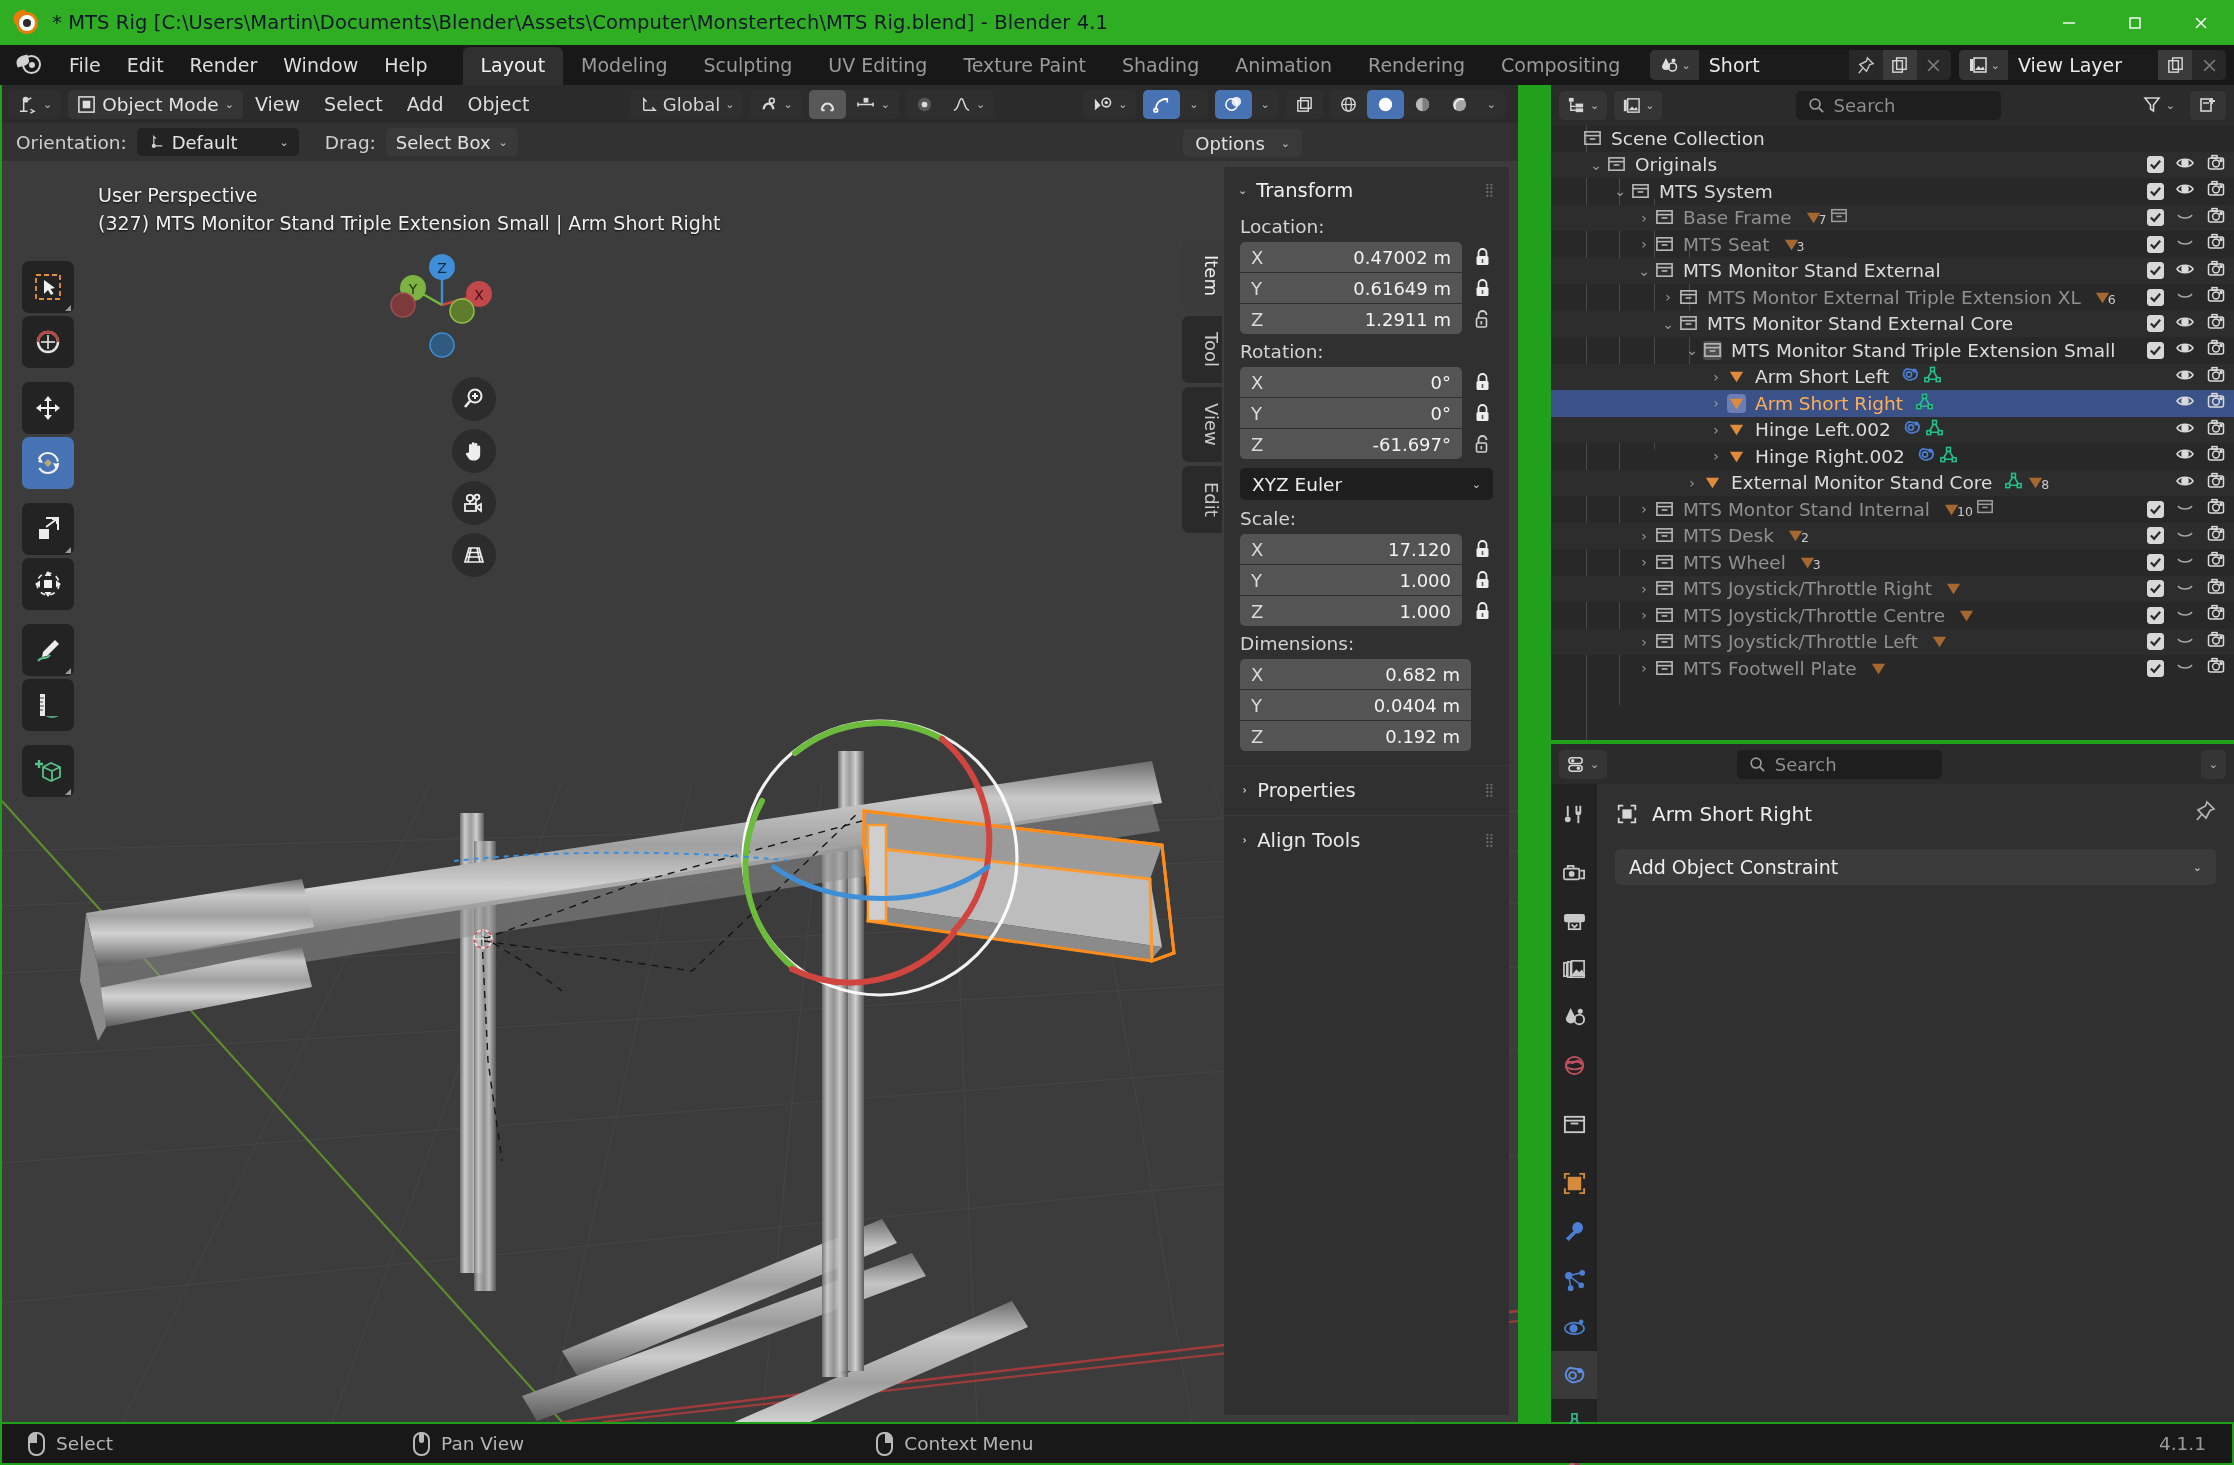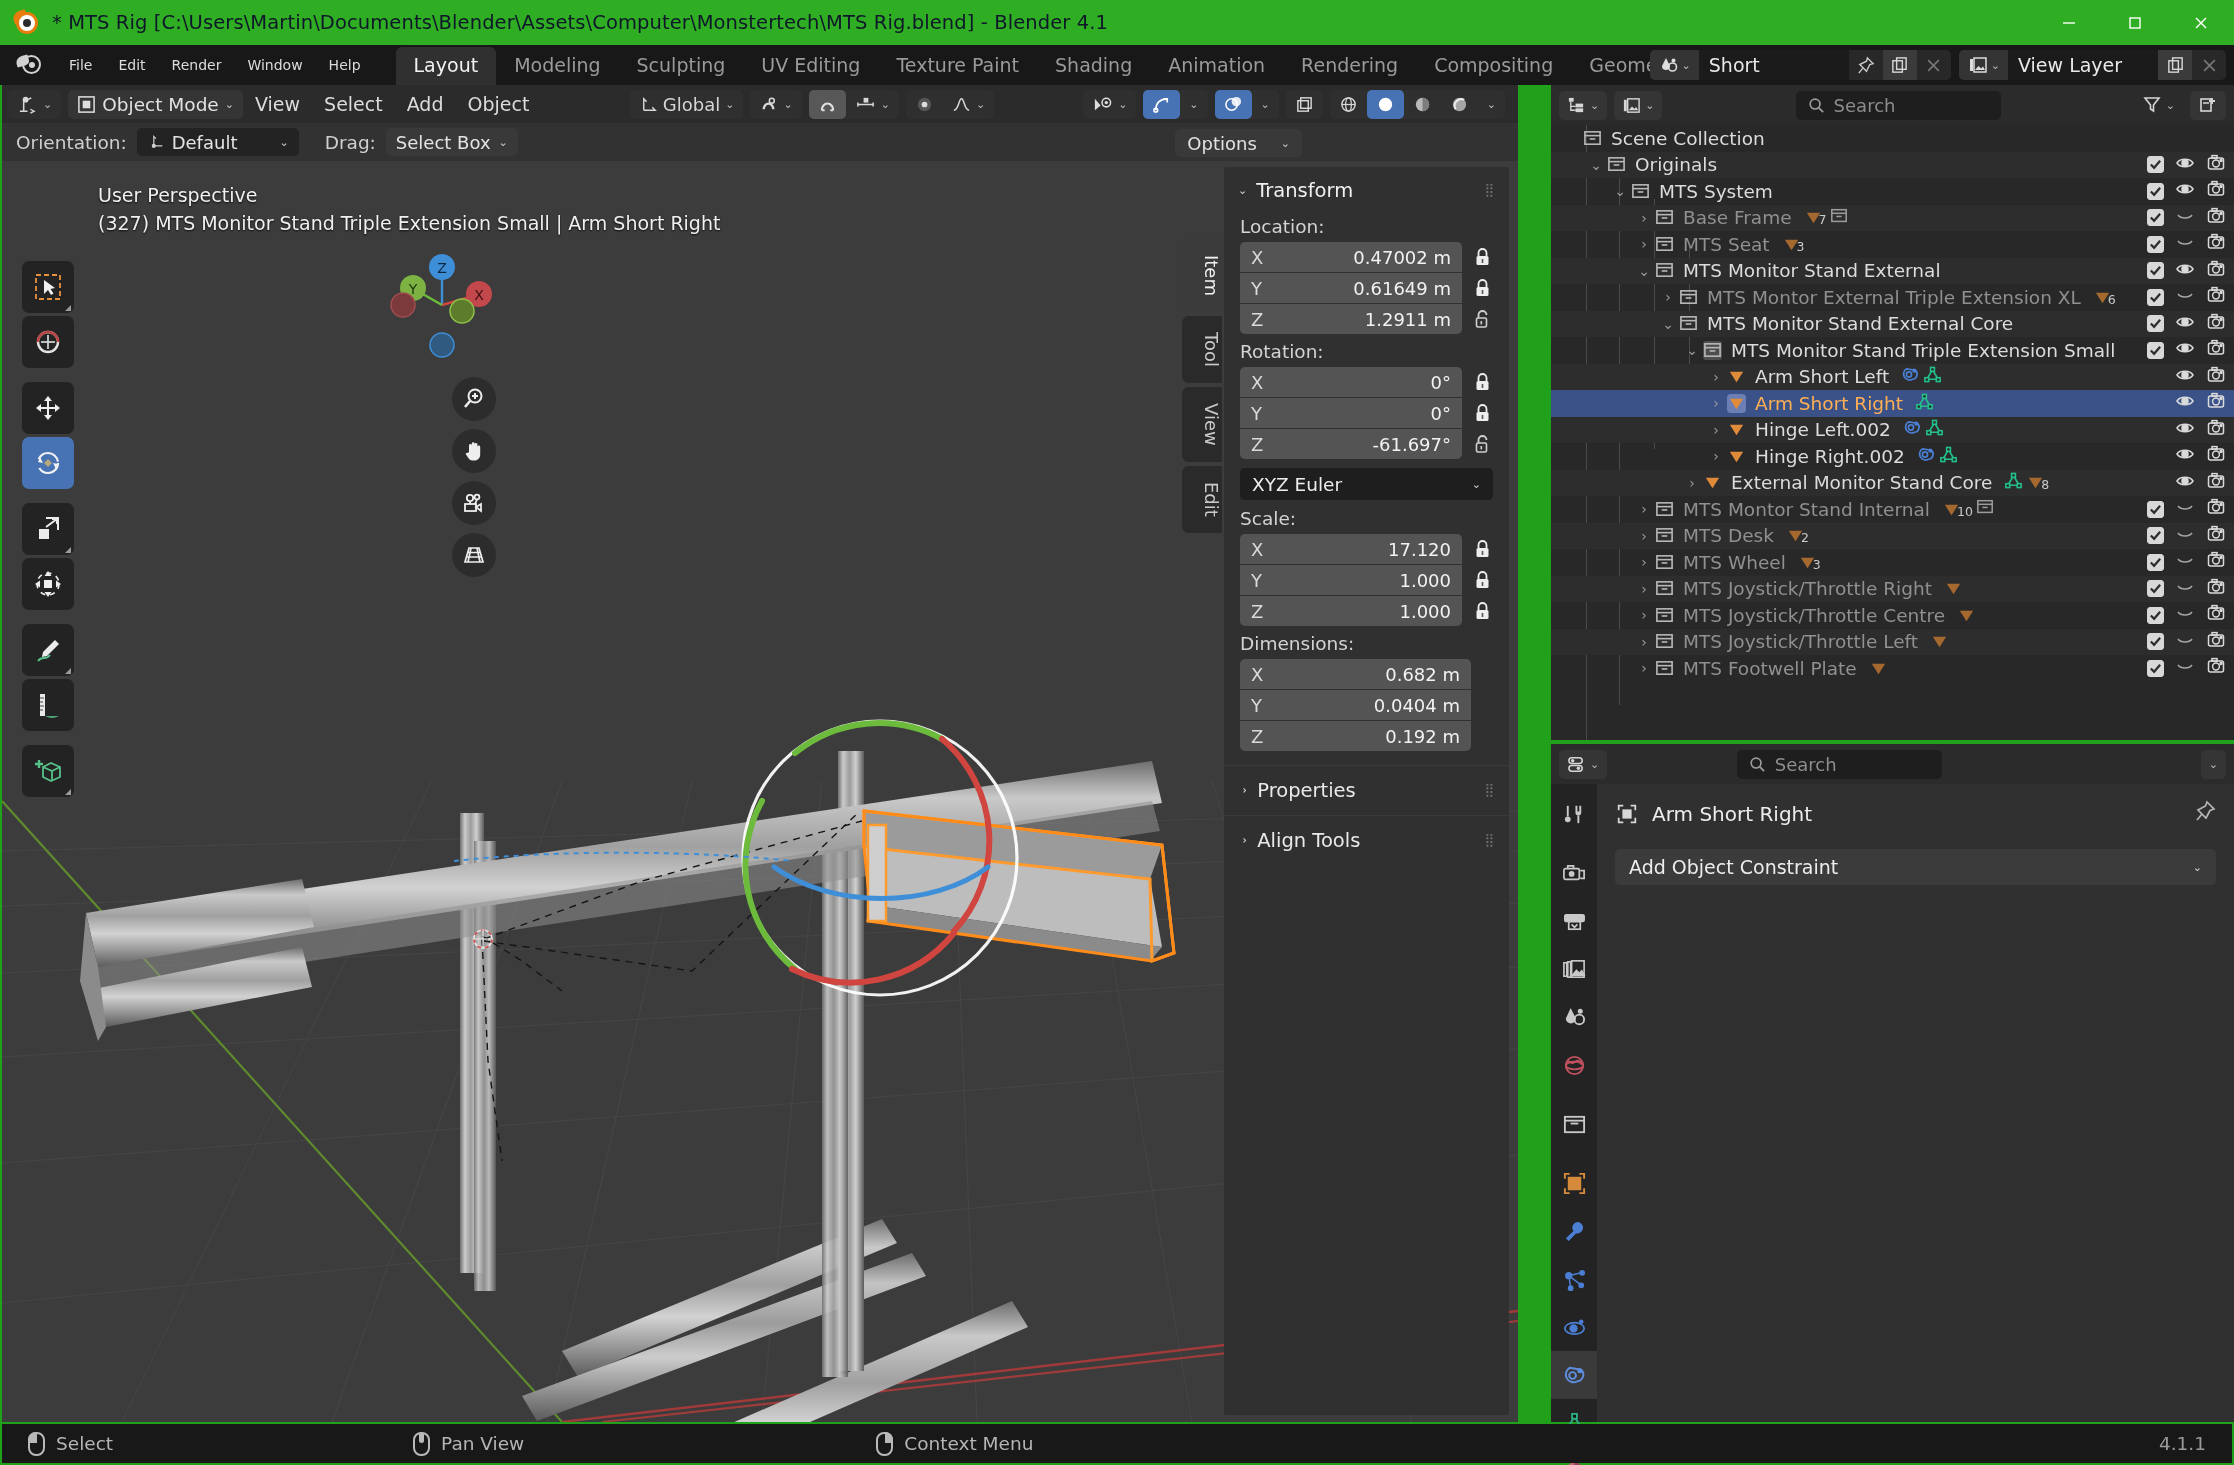--- a/index.html
+++ b/index.html
@@ -44,21 +44,21 @@
     background:#181818; display:flex; align-items:center;
   }
   .bl-logo { width:30px; height:26px; margin:0 10px 0 16px; position:relative; flex:none; }
   .bl-logo .r { position:absolute; left:6px; top:3px; width:19px; height:19px; border-radius:50%;
                 border:2.6px solid #d2d2d2; }
   .bl-logo .d { position:absolute; left:13px; top:10px; width:6px; height:6px; border-radius:50%;
                 background:#d2d2d2; }
   .bl-logo .t { position:absolute; left:0px; top:4px; width:13px; height:10px; background:#d2d2d2;
                 border-radius:60% 8% 40% 8%; transform:rotate(-16deg); }
   .menu { display:flex; align-items:center; }
-  .menu > div { padding:5px 13px; font-size:14px; color:#dcdcdc; border-radius:4px; }
+  .menu > div { padding:5px 13px; font-size:19px; color:#dcdcdc; border-radius:4px; }
   .wtabs { display:flex; align-items:flex-end; height:40px; margin-left:22px; }
   .wtab {
     padding:9px 18px 10px; font-size:19px; color:#9a9a9a; border-radius:6px 6px 0 0;
     line-height:1;
   }
   .wtab.active { background:#303030; color:#f2f2f2; }
   .wtab.plus { color:#b4b4b4; font-size:22px; padding:6px 14px 9px; }
   .topbar-right { position:absolute; right:8px; top:0; height:40px; display:flex; align-items:center; gap:8px; }
   .idblock { display:flex; align-items:center; height:30px; background:#282828; border-radius:5px; overflow:hidden; }
   .idblock .icobtn { display:flex; align-items:center; gap:3px; padding:0 8px 0 9px; height:30px;
@@ -91,21 +91,21 @@
     position:absolute; left:0; top:38px; width:100%; height:38px;
     background:#323232; display:flex; align-items:center; padding-left:14px;
   }
   .lbl { font-size:18.5px; color:#cfcfcf; margin-right:10px; }
   .field {
     display:flex; align-items:center; gap:8px; background:#232323; border-radius:5px;
     height:28px; padding:0 10px; font-size:18px; color:#e3e3e3; min-width:70px;
   }
   .field.btnlike { background:#393939; }
   .optbtn {
-    position:absolute; right:216px; top:44px; height:28px; display:flex; align-items:center; gap:24px;
+    position:absolute; right:216px; top:44px; height:28px; display:flex; align-items:center; gap:16px;
     background:#393939; border-radius:5px; padding:0 12px; font-size:18px; color:#e2e2e2; z-index:6;
   }
 
   .canvas {
     position:absolute; left:0; top:76px; width:1516px; height:1261px;
     background:#3c3c3c; overflow:hidden;
   }
   .canvas svg { position:absolute; left:0; top:0; }
 
   .vp-overlay-text {

